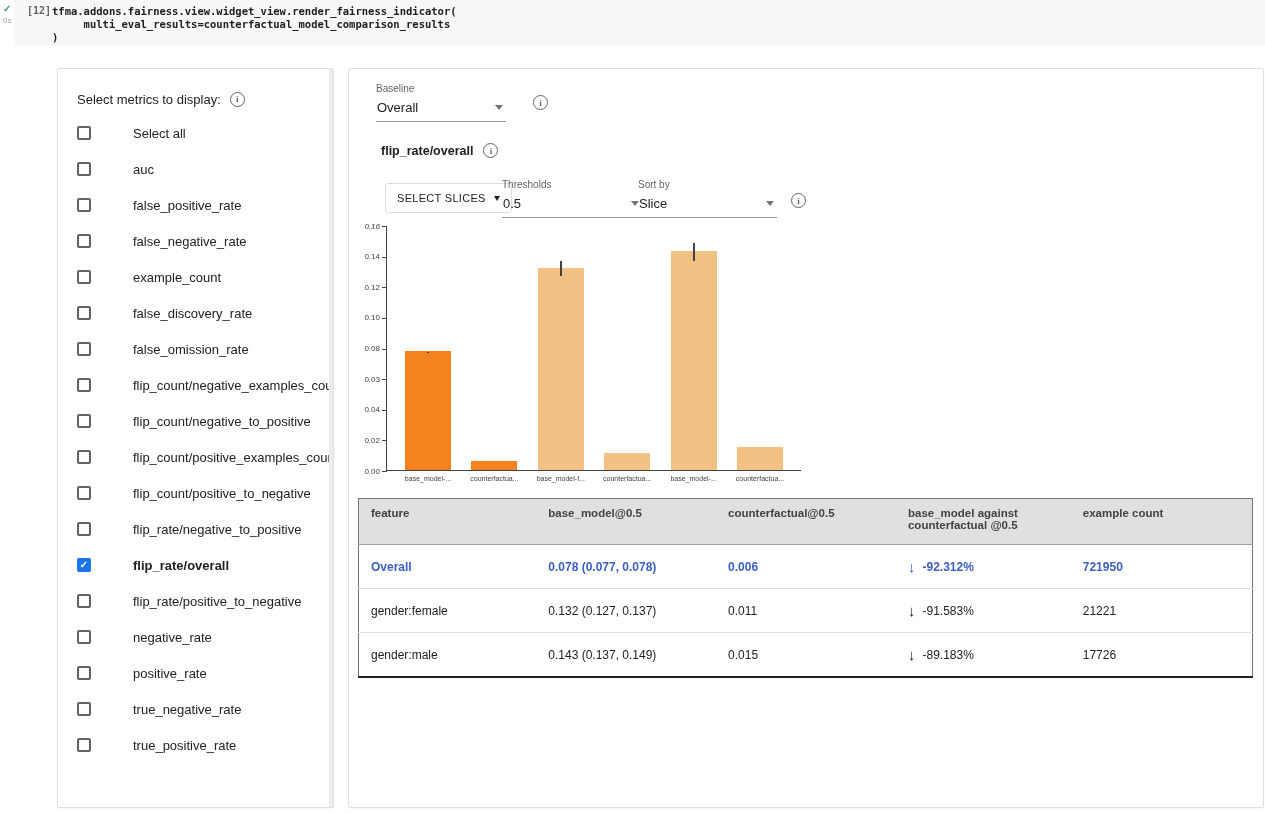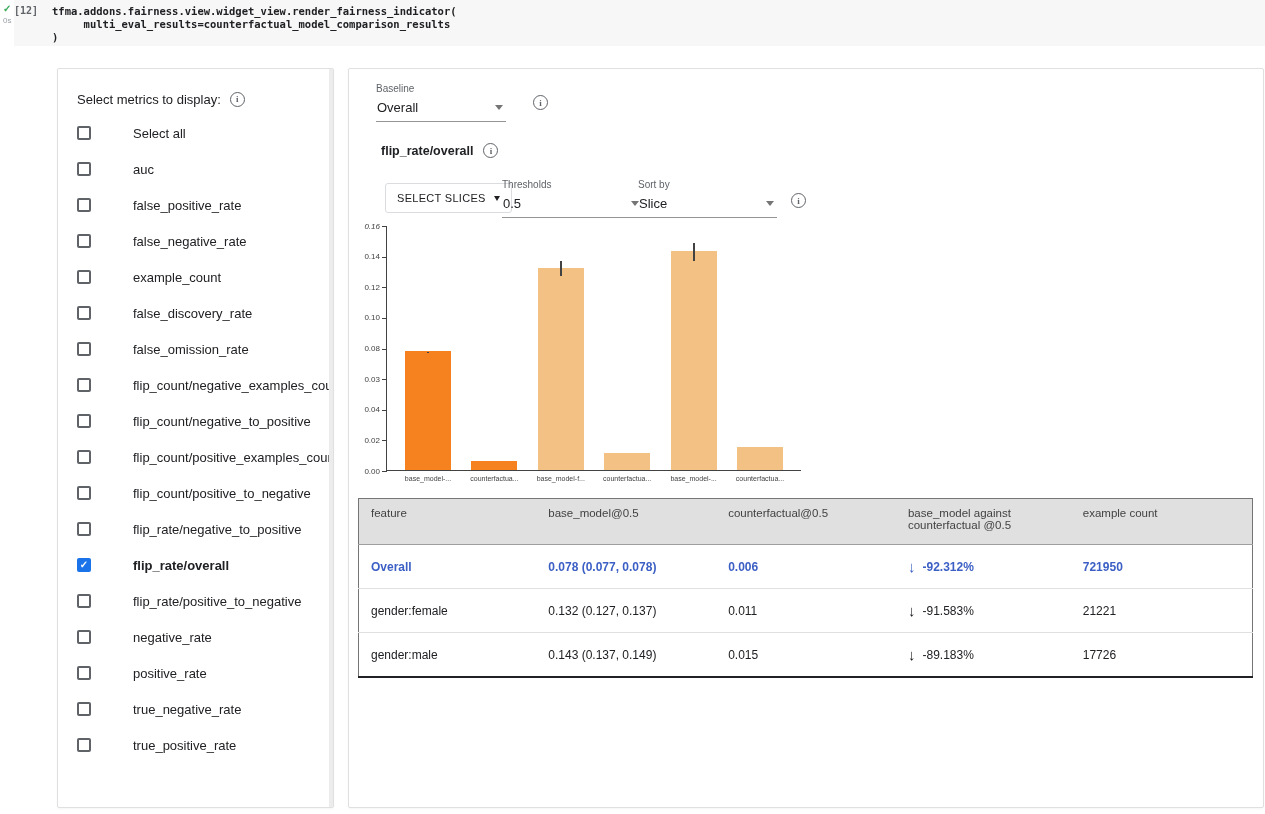--- a/index.html
+++ b/index.html
@@ -7,21 +7,21 @@
   .page {
     position: relative; width: 1265px; height: 814px; overflow: hidden;
     background: #fff; font-family: "Liberation Sans", sans-serif; color: #202124;
   }
 
   
   .code-cell { position: absolute; left: 0; top: 0; width: 100%; height: 48px; }
   .code-area { position: absolute; left: 14px; right: 0; top: 0; height: 46px; background: #f7f7f7; }
   .cell-check { position: absolute; left: 3px; top: 3px; font-size: 10px; color: var(--check-green, #34a853); font-weight: 700; }
   .cell-elapsed { position: absolute; left: 3px; top: 16px; font-size: 8px; color: #9aa0a6; }
-  .exec-count { position: absolute; left: 0; top: 5px; font: 700 10px "DejaVu Sans Mono", monospace; color: #5f6368; }
+  .exec-count { position: absolute; left: 13px; top: 5px; font: 700 10px "DejaVu Sans Mono", monospace; color: #5f6368; }
   .code-text { position: absolute; left: 38px; top: 5px; font: 700 10.5px/13px "DejaVu Sans Mono", monospace; color: #202124; white-space: pre; }
 
   
   .card { position: absolute; top: 68px; background: #fff; border: 1px solid #e0e0e0; border-radius: 2px; box-shadow: 0 1px 2px rgba(0,0,0,0.04); }
   .left-card { left: 57px; width: 277px; height: 740px; overflow: hidden; padding: 20px 0 0 19px; }
   .right-card { left: 348px; width: 916px; height: 740px; padding-left: 40px; }
 
   
   .metrics-title-row { display: flex; align-items: center; gap: 9px; height: 20px; margin-bottom: 6px; }
   .metrics-title { font-size: 13px; color: #202124; }
@@ -66,21 +66,21 @@
                 border-left: 1px solid #424242; border-bottom: 1px solid #424242; }
   .bar { position: absolute; bottom: 0; cursor: pointer; }
   .err { position: absolute; width: 2px; background: #424242; }
   .ytick { position: absolute; left: -5px; width: 5px; height: 1px; background: #424242; }
   .ylabel { position: absolute; left: -38px; width: 31px; text-align: right; font-size: 8px; color: #424242; }
   .xlabel { position: absolute; top: calc(100% + 5px); transform: translateX(-50%); font-size: 7px; color: #424242; white-space: nowrap; }
 
   
   .slice-table { position: absolute; left: 9px; top: 429px; width: 895px; border-collapse: collapse;
                  border: 1px solid #757575; border-bottom: 2px solid #202124; font-size: 12px; }
-  .slice-table th { background: #e0e0e0; text-align: left; font-weight: 400; font-size: 11.5px; color: #424242;
+  .slice-table th { background: #e0e0e0; text-align: left; font-weight: 700; font-size: 11.5px; color: #424242;
                     padding: 8px 12px; height: 46px; vertical-align: top; border-bottom: 1px solid #9e9e9e; }
   .slice-table td { padding: 13px 12px; border-top: 1px solid #e0e0e0; color: #202124; vertical-align: middle; }
   .slice-table tbody tr { cursor: pointer; }
   .slice-table tr.highlighted td { color: var(--accent-blue, #3b5fc4); font-weight: 700; }
   .arrow { font-size: 15px; margin-right: 7px; display: inline-block; vertical-align: middle; }
   .cmp-val { vertical-align: middle; }
 </style>
 </head>
 <body>
 

